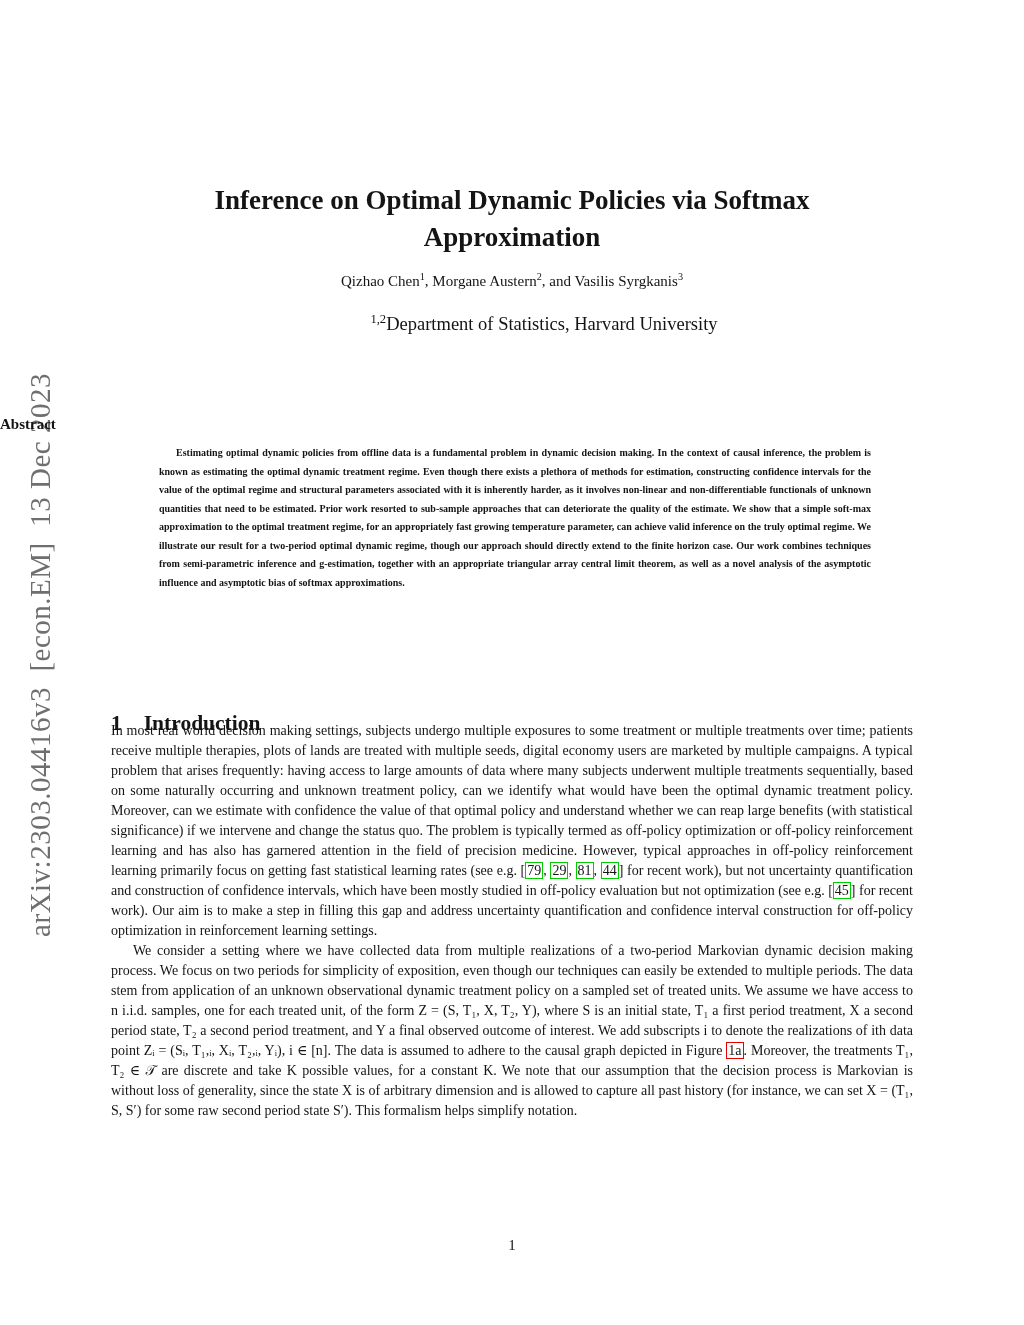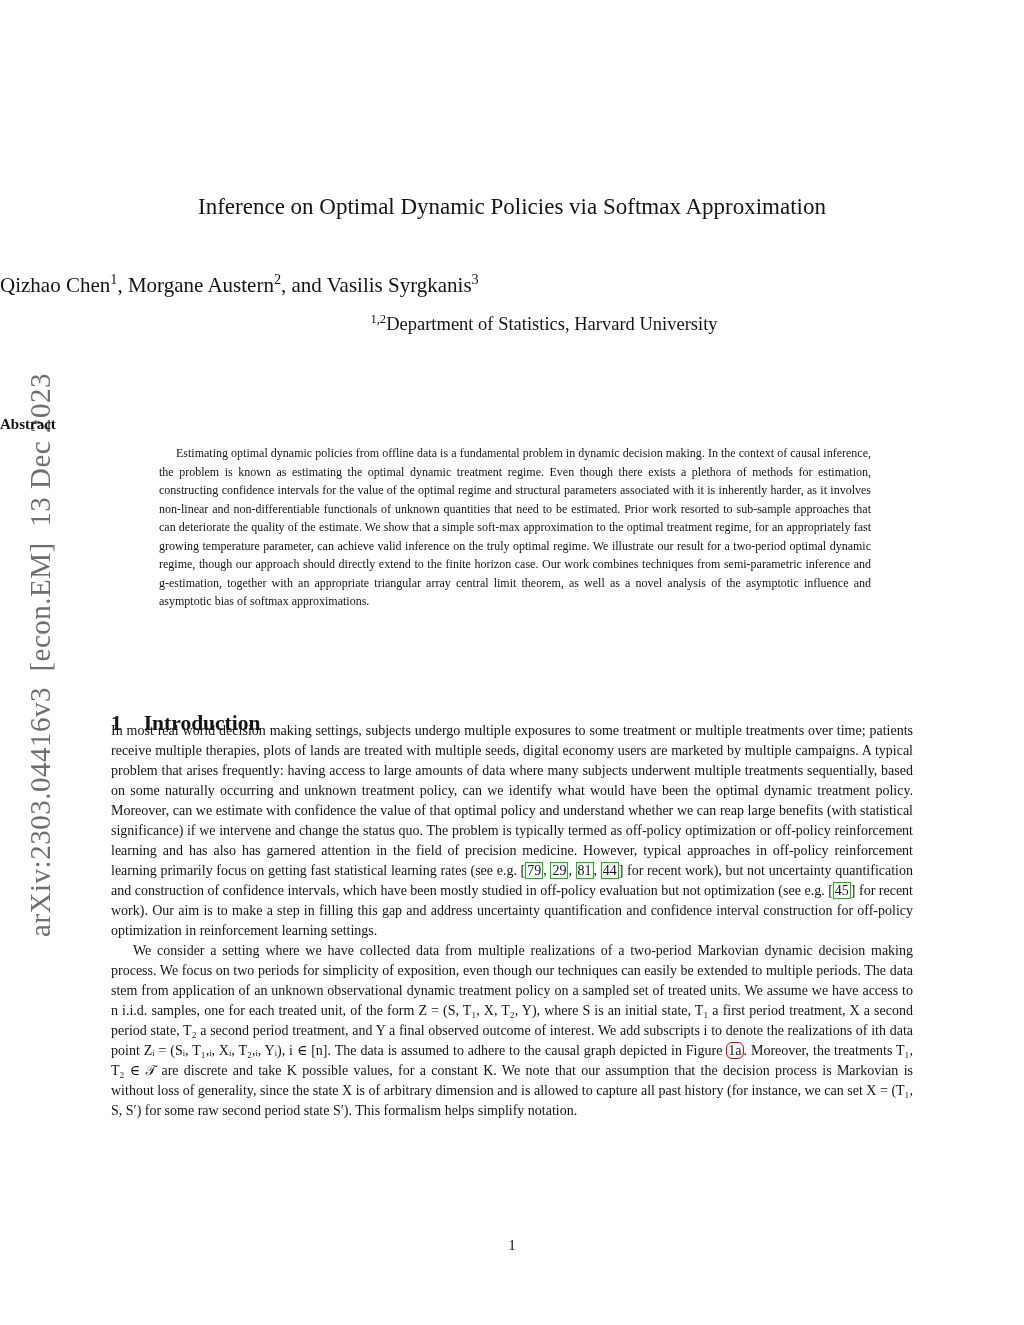--- a/index.html
+++ b/index.html
@@ -22,37 +22,37 @@
     top: 655px;
     transform: translate(-50%, -50%) rotate(-90deg);
     transform-origin: center center;
     white-space: pre;
     font-size: 29px;
     color: #6f6f6f;
     letter-spacing: 0.5px;
   }
   .title {
     position: absolute;
-    top: 188px;
+    top: 182px;
     left: 50%;
     transform: translateX(-50%);
     width: 660px;
     margin: 0;
     text-align: center;
-    font-size: 23px;
-    font-weight: normal;
+    font-size: 27px;
+    font-weight: bold;
     line-height: 37px;
   }
   .authors {
     position: absolute;
     top: 273px;
     left: 0;
     width: 100%;
-    text-align: left;
-    font-size: 21px;
+    text-align: center;
+    font-size: 15px;
   }
   .affiliations {
     position: absolute;
     top: 313px;
     left: 0;
     width: 100%;
     text-align: center;
     font-size: 18.5px;
     line-height: 23.5px;
     margin-left: 32px;
@@ -70,24 +70,25 @@
     text-align: left;
     font-weight: bold;
     font-size: 15px;
     font-family: Liberation Serif, serif;
   }
   .abstract-text {
     position: absolute;
     top: 444px;
     left: 159px;
     width: 712px;
-    font-size: 12px;
+    font-size: 10px;
     line-height: 18.5px;
     text-align: justify;
     text-indent: 17px;
+    font-weight: bold;
   }
   .section-heading {
     position: absolute;
     top: 675px;
     left: 111px;
     font-size: 21.5px;
     font-weight: bold;
     margin-top: 36px;
   }
   .section-heading .sec-num {
@@ -108,21 +109,21 @@
   }
   .body-text p.indent {
     text-indent: 22px;
   }
   .refbox {
     display: inline;
     padding: 0px 1px;
     border: 1.5px solid transparent;
   }
   .refbox.green { border-color: #00cc00; }
-  .refbox.red   { border-color: #e30000; border-radius: 6px; }
+  .refbox.red   { border-color: #e30000; }
   .page-number {
     position: absolute;
     top: 1237px;
     left: 0;
     width: 100%;
     text-align: center;
     font-size: 15px;
   }
 </style>
 </head>

